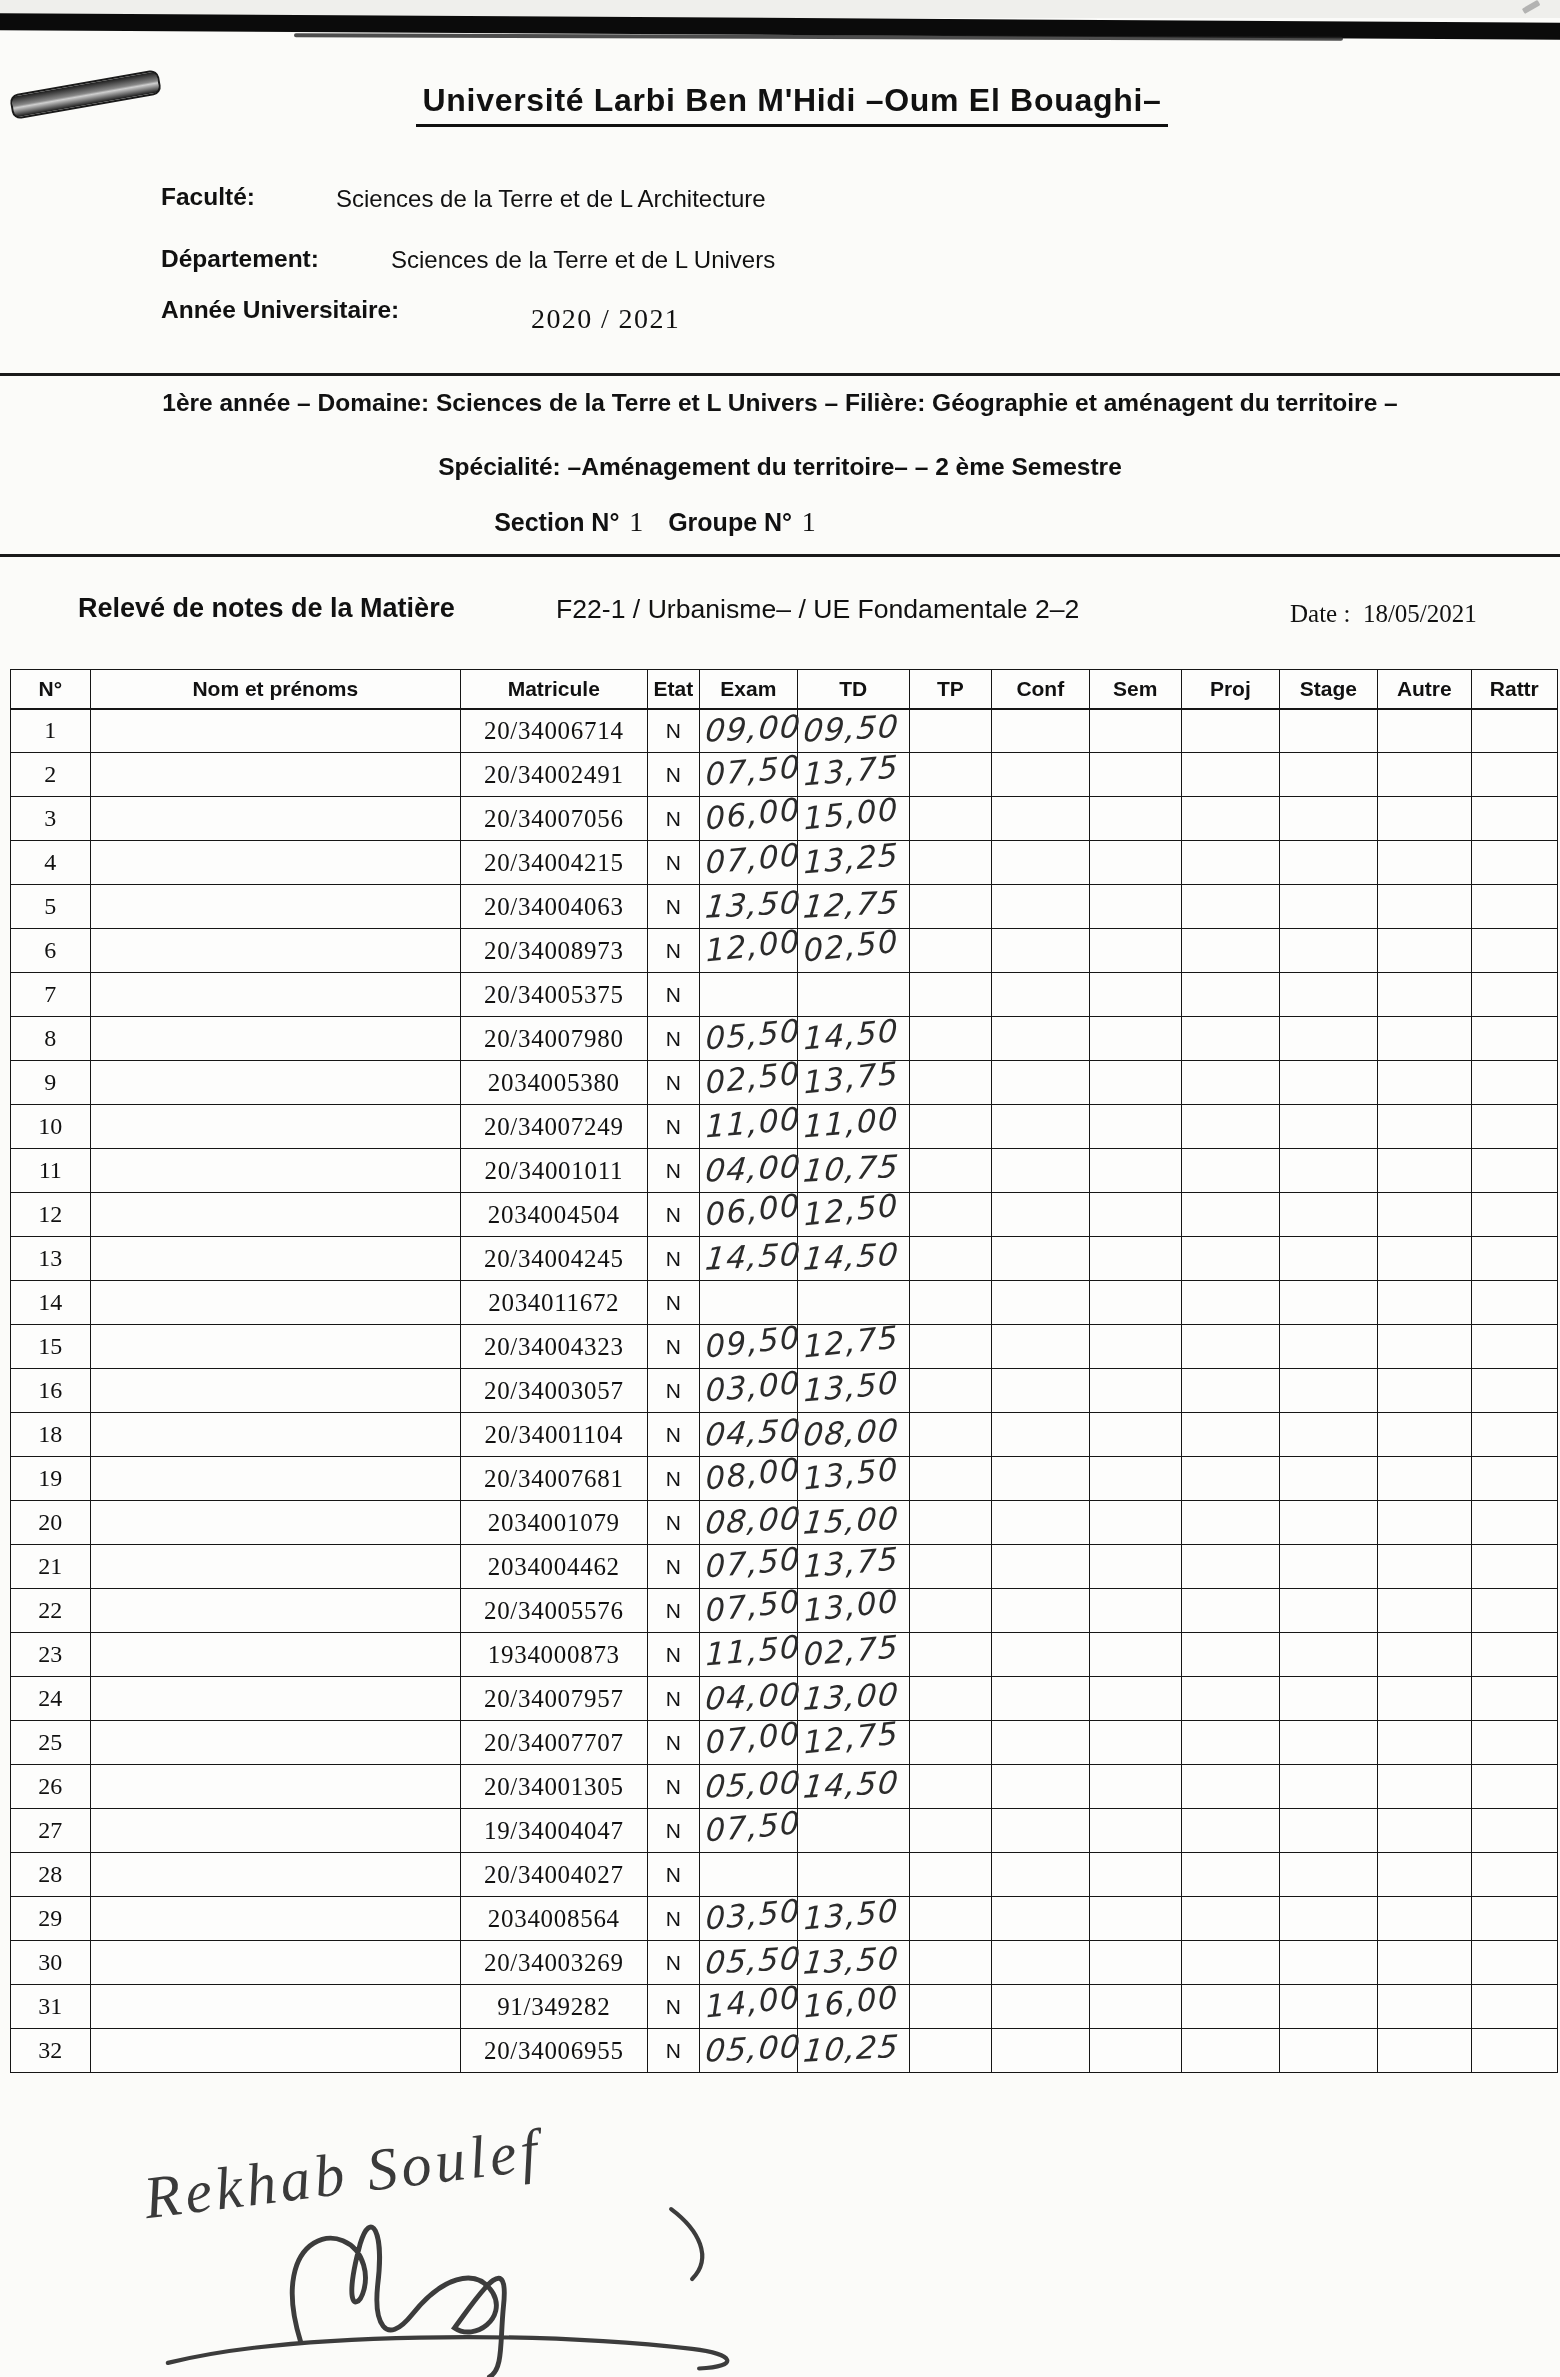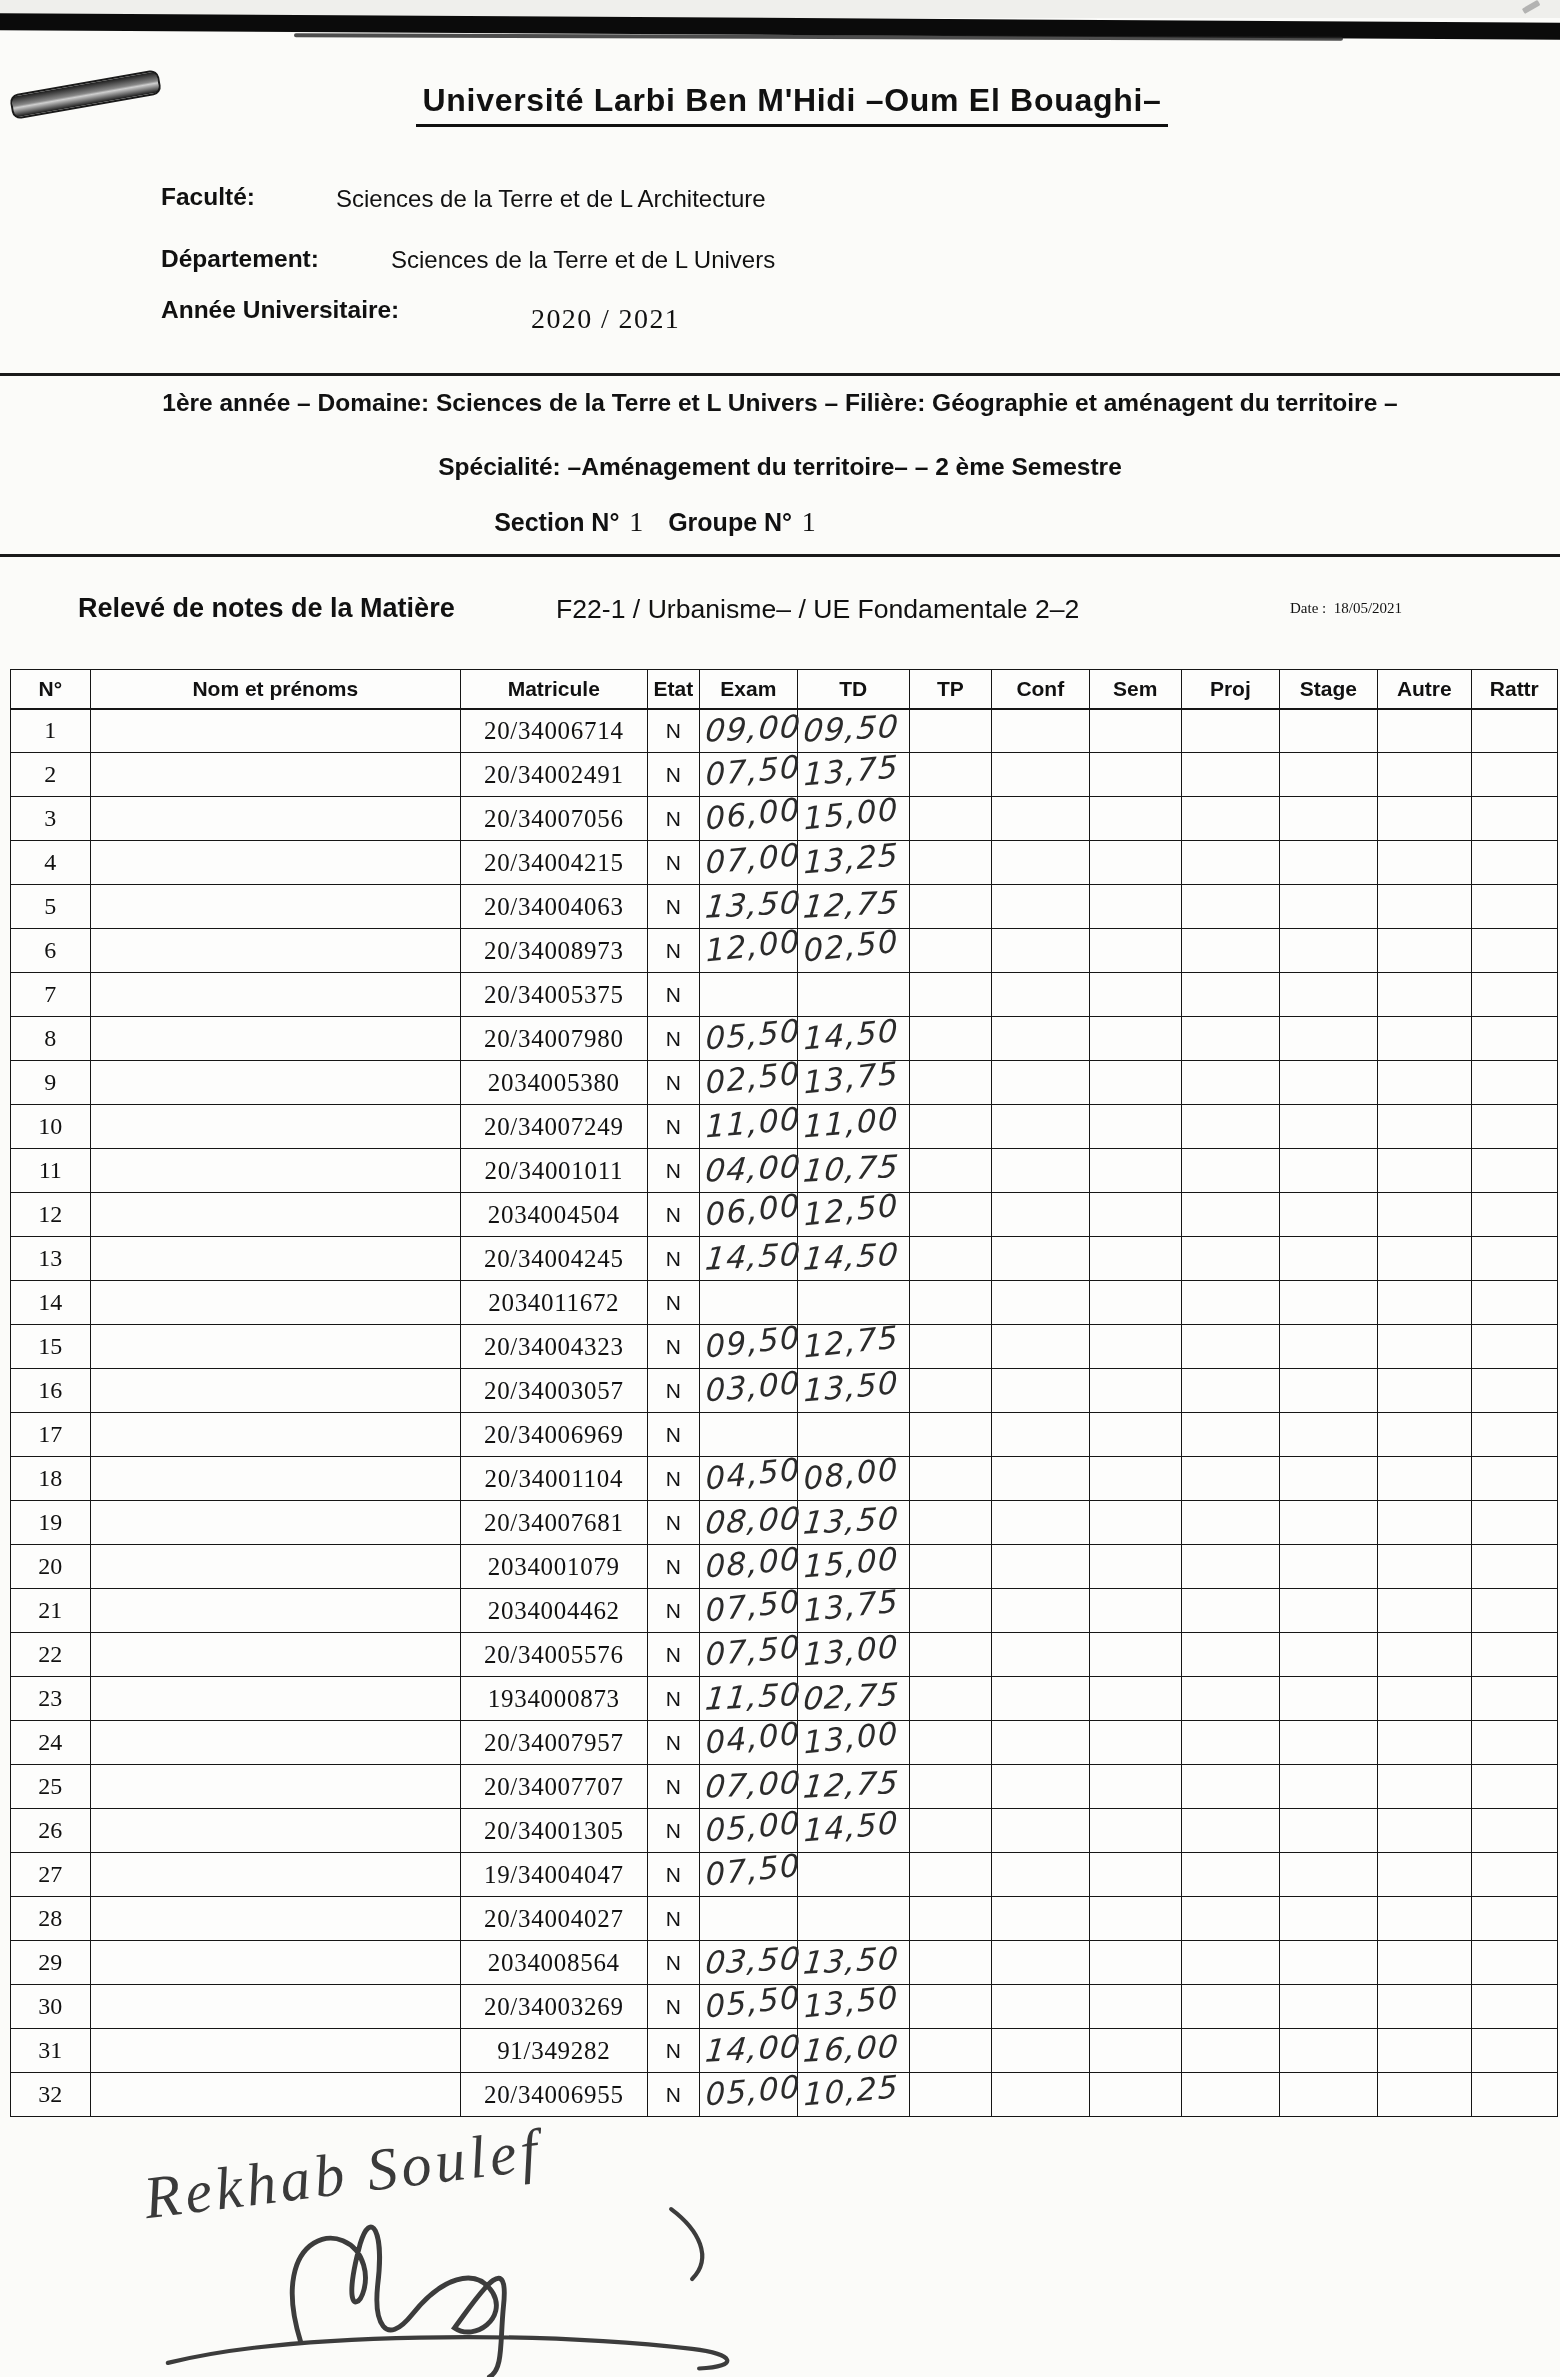--- a/index.html
+++ b/index.html
@@ -27,21 +27,21 @@
   .lbl-an{left:161px;top:296px;}
   .val-an{left:531px;top:303px;font-family:"Liberation Serif",serif;font-size:28px;letter-spacing:1.4px;}
   .hr1{position:absolute;left:0;top:373px;width:1560px;height:2.8px;background:#1a1a1a;}
   .hr2{position:absolute;left:0;top:554px;width:1560px;height:2.8px;background:#1a1a1a;}
   .domline{position:absolute;left:14px;top:389px;width:1532px;text-align:center;font-size:24.5px;font-weight:bold;}
   .specline{position:absolute;left:14px;top:453px;width:1532px;text-align:center;font-size:24.5px;font-weight:bold;}
   .sectline{position:absolute;left:0;top:506px;width:1328px;text-align:center;font-size:25px;font-weight:bold;}
   .sectline .num{font-family:"Liberation Serif",serif;font-weight:normal;font-size:28px;padding:0 18px 0 9.8px;}
   .releve-label{position:absolute;left:78px;top:593px;font-size:27px;font-weight:bold;}
   .releve-value{position:absolute;left:556px;top:594px;font-size:26.6px;}
-  .date-line{position:absolute;left:1290px;top:600px;font-size:15px;font-family:"Liberation Serif",serif;}
+  .date-line{position:absolute;left:1290px;top:600px;font-size:25px;font-family:"Liberation Serif",serif;}
   
   table.grades{position:absolute;left:9.8px;top:669px;width:1548px;border-collapse:collapse;table-layout:fixed;background:#fdfdfc;}
   table.grades th,table.grades td{border:1.4px solid #161616;padding:0;overflow:visible;}
   table.grades thead tr{height:39px;}
   table.grades tbody tr{height:44px;}
   table.grades th{font-size:21px;font-weight:bold;font-family:"Liberation Sans",sans-serif;text-align:center;border-bottom-width:2.1px;}
   td.c-n{font-family:"Liberation Serif",serif;font-size:24px;text-align:center;}
   td.c-name{}
   td.c-mat{font-family:"Liberation Serif",serif;font-size:25px;text-align:center;letter-spacing:0.7px;}
   td.c-etat{font-size:21px;text-align:center;}
@@ -359,35 +359,20 @@
         <td class="c-hw"><span class="ink">13,50</span></td>
         <td class="c-empty"></td>
         <td class="c-empty"></td>
         <td class="c-empty"></td>
         <td class="c-empty"></td>
         <td class="c-empty"></td>
         <td class="c-empty"></td>
         <td class="c-empty"></td>
       </tr>
       <tr>
-        <td class="c-n">17</td>
-        <td class="c-name"></td>
-        <td class="c-mat">20/34006969</td>
-        <td class="c-etat">N</td>
-        <td class="c-hw"></td>
-        <td class="c-hw"></td>
-        <td class="c-empty"></td>
-        <td class="c-empty"></td>
-        <td class="c-empty"></td>
-        <td class="c-empty"></td>
-        <td class="c-empty"></td>
-        <td class="c-empty"></td>
-        <td class="c-empty"></td>
-      </tr>
-      <tr>
         <td class="c-n">18</td>
         <td class="c-name"></td>
         <td class="c-mat">20/34001104</td>
         <td class="c-etat">N</td>
         <td class="c-hw"><span class="ink">04,50</span></td>
         <td class="c-hw"><span class="ink">08,00</span></td>
         <td class="c-empty"></td>
         <td class="c-empty"></td>
         <td class="c-empty"></td>
         <td class="c-empty"></td>

